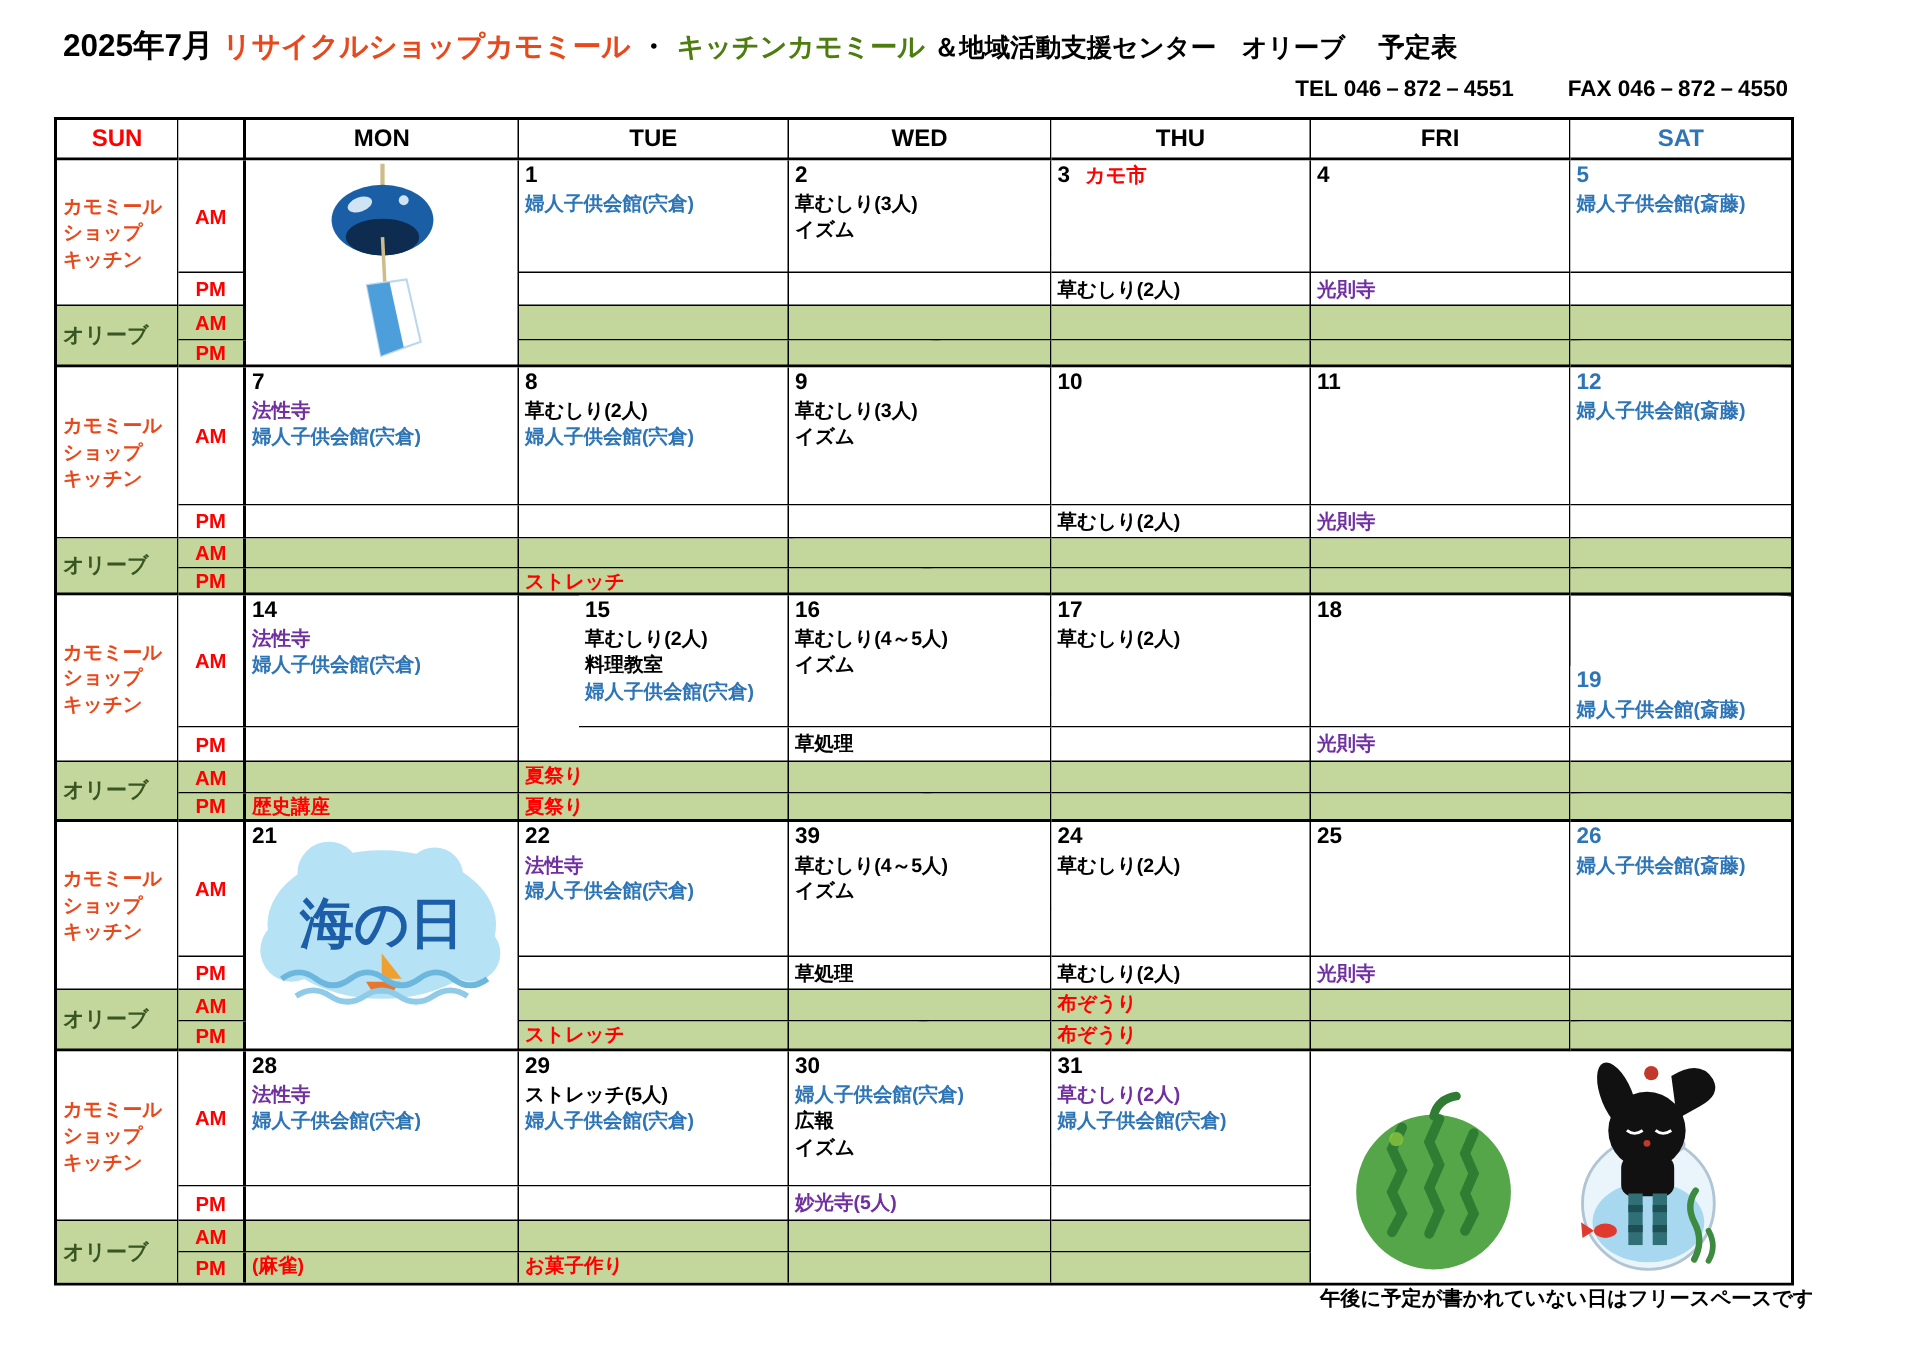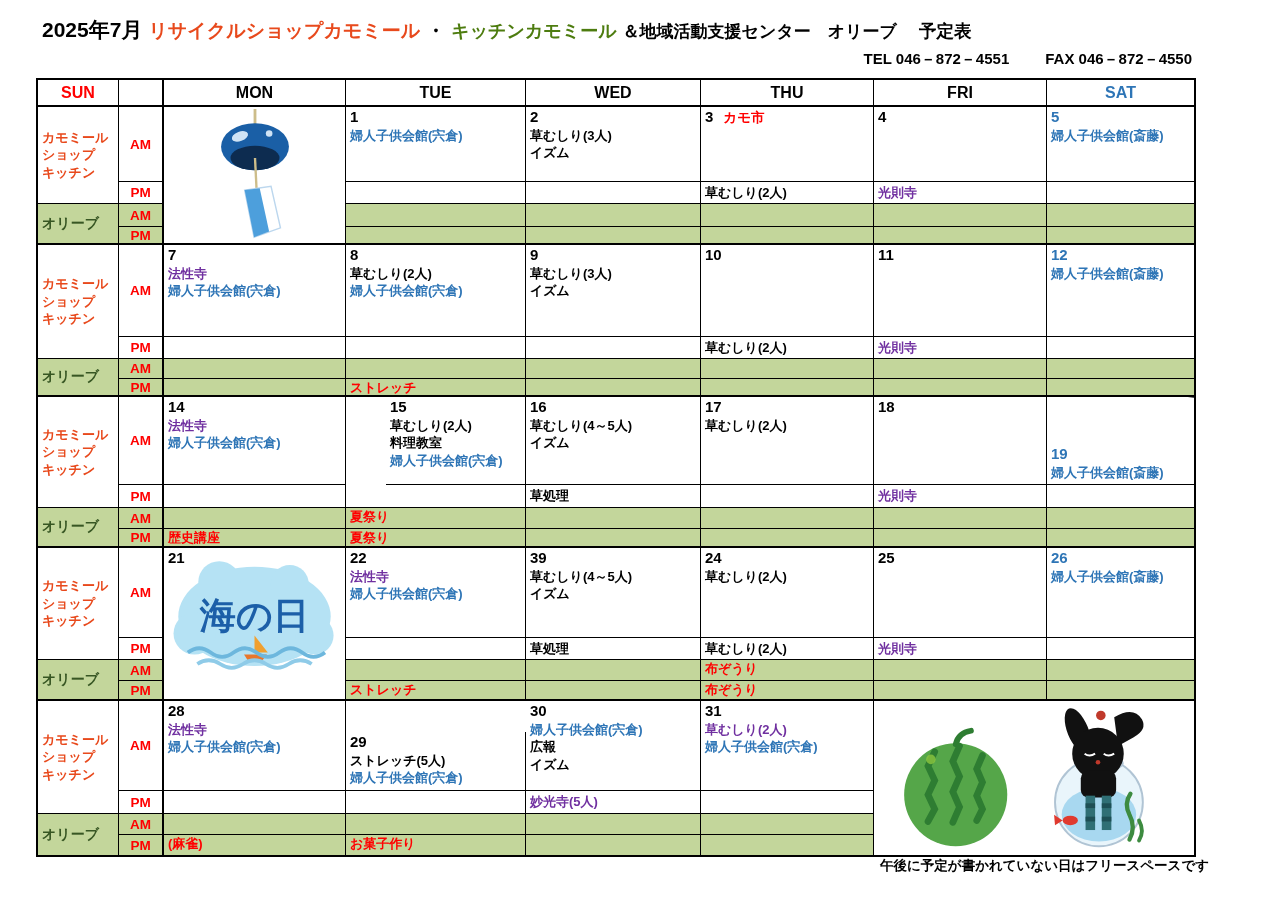--- a/index.html
+++ b/index.html
@@ -466,21 +466,21 @@
         <span class="num tc-k">28</span>
       </div>
       <div class="ln tc-p">法性寺</div>
       <div class="ln tc-b">婦人子供会館(宍倉)</div>
     </div>
     <div class="cell pm-cell" style="grid-area: 19 / 3;"></div>
     <div class="cell green o-cell" style="grid-area: 20 / 3;"></div>
     <div class="cell green o-cell wlast" style="grid-area: 21 / 3;">
       <div class="ln tc-r">(麻雀)</div>
     </div>
-    <div class="cell am-cell" style="grid-area: 18 / 4; margin-top: 31px;">
+    <div class="cell am-cell" style="grid-area: 18 / 4;">
       <div class="numrow">
         <span class="num tc-k">29</span>
       </div>
       <div class="ln tc-k">ストレッチ(5人)</div>
       <div class="ln tc-b">婦人子供会館(宍倉)</div>
     </div>
     <div class="cell pm-cell" style="grid-area: 19 / 4;"></div>
     <div class="cell green o-cell" style="grid-area: 20 / 4;"></div>
     <div class="cell green o-cell wlast" style="grid-area: 21 / 4;">
       <div class="ln tc-r">お菓子作り</div>

